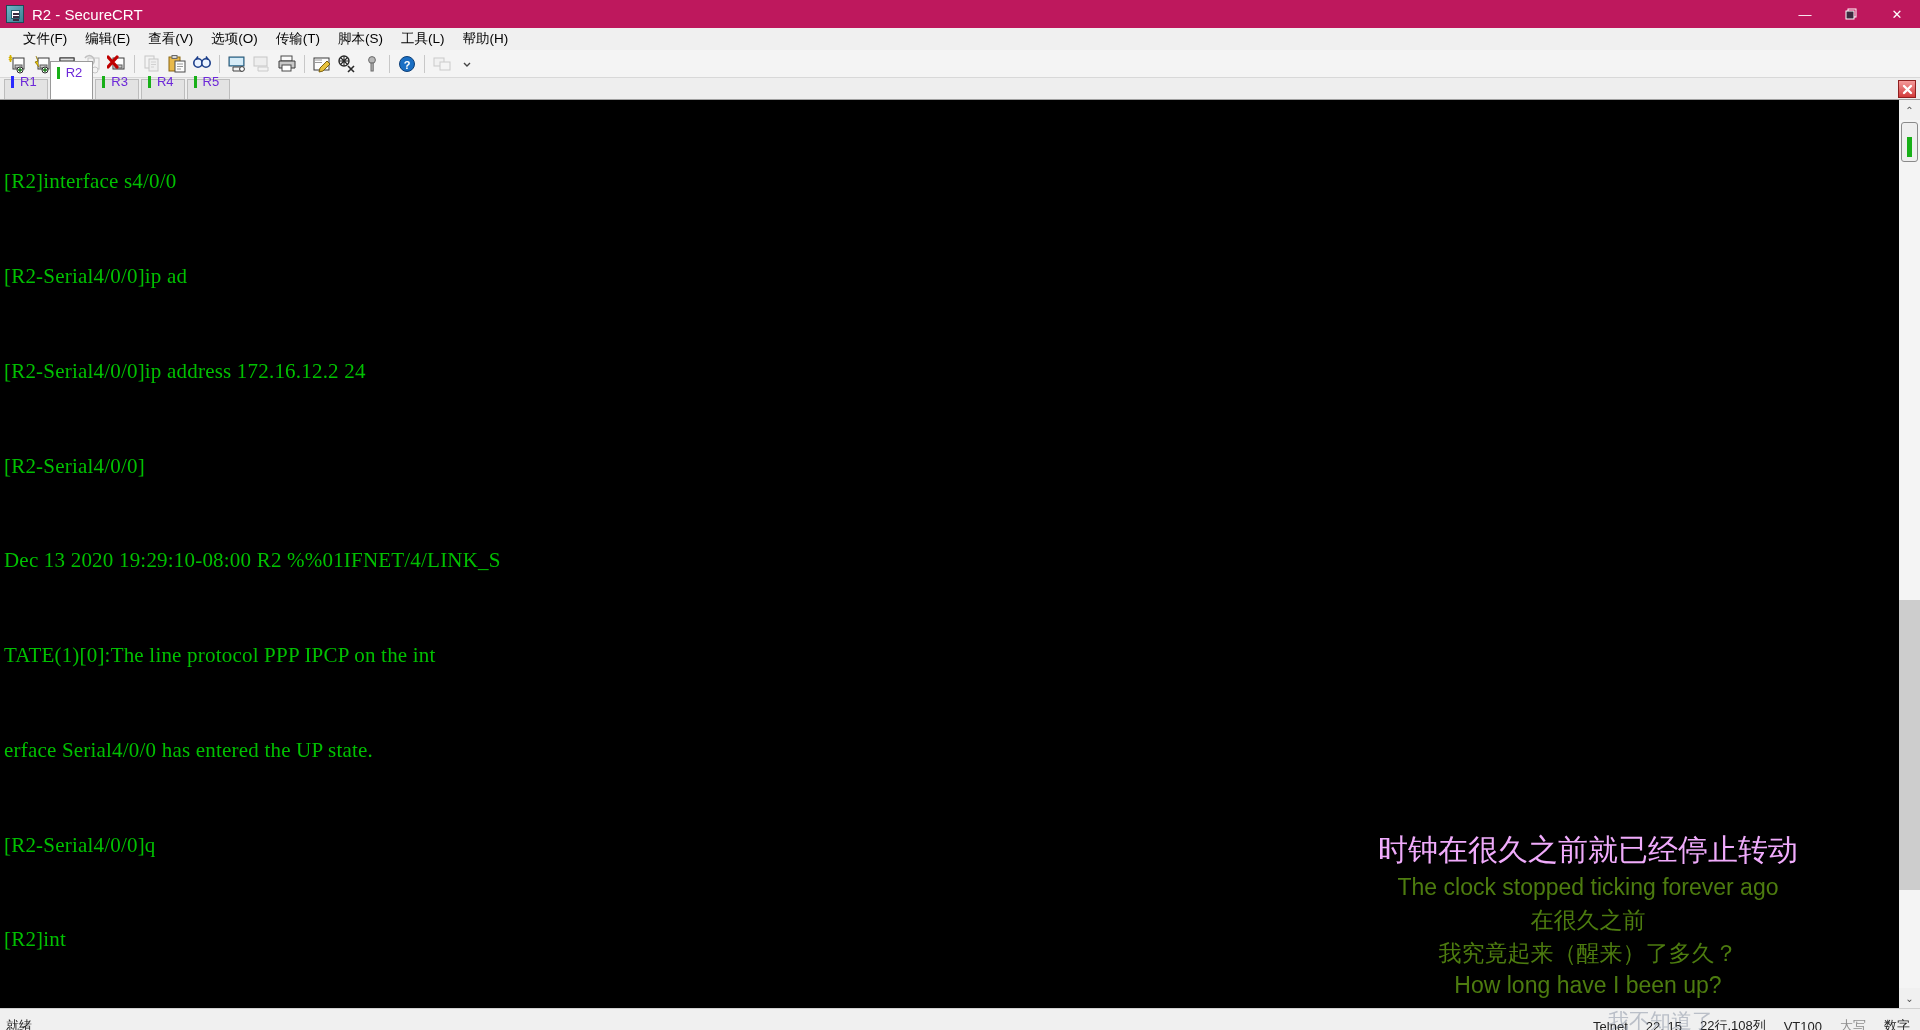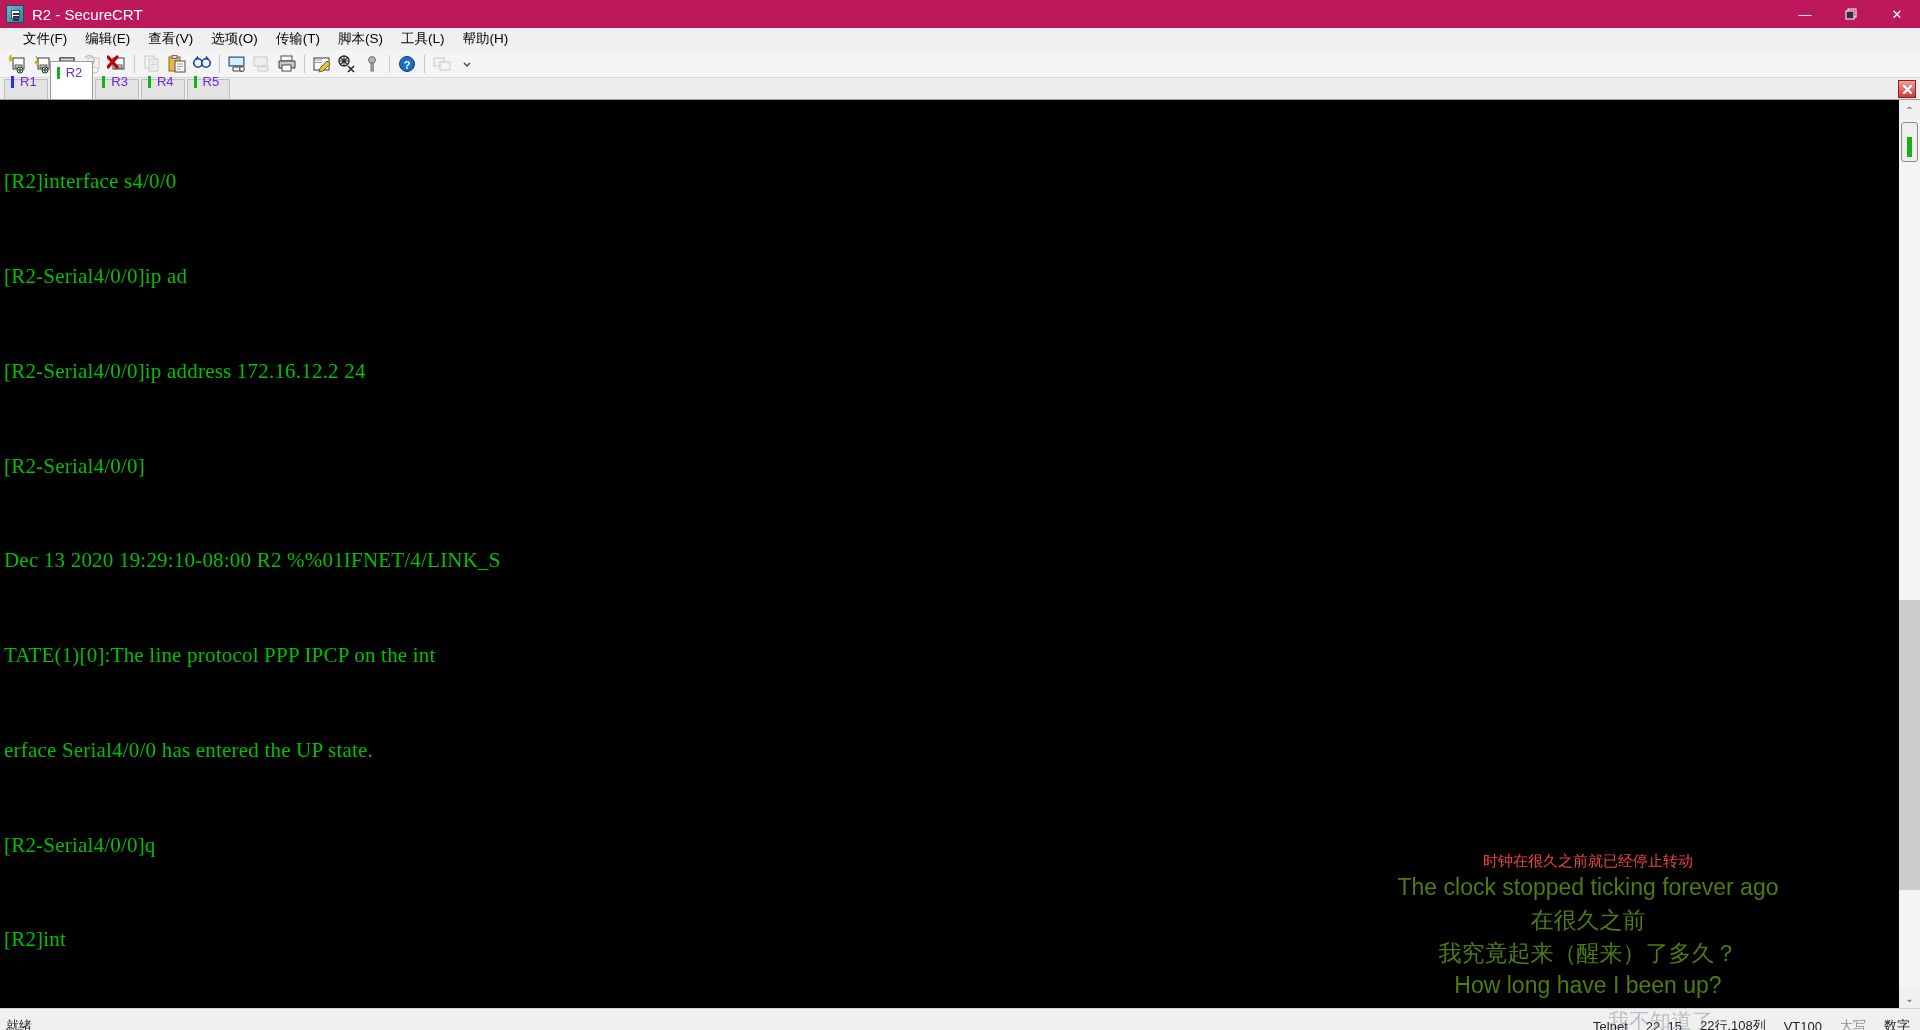--- a/index.html
+++ b/index.html
@@ -179,21 +179,21 @@
   
   #overlay {
     position: absolute;
     right: 22px;
     bottom: 6px;
     width: 620px;
     text-align: center;
     pointer-events: none;
   }
   .ov-line { line-height: 1.42; white-space: nowrap; }
-  .ov-red { color: #ef4444; font-size: 15px; }
+  .ov-red { color: #f0abfc; font-size: 30px; }
   .ov-white { color: #4d7c0f; font-size: 23px; }
 
   
   #statusbar {
     height: 35px;
     background: #f0f0f0;
     border-top: 1px solid #d0d0d0;
     display: flex;
     align-items: center;
     font-size: 13px;

